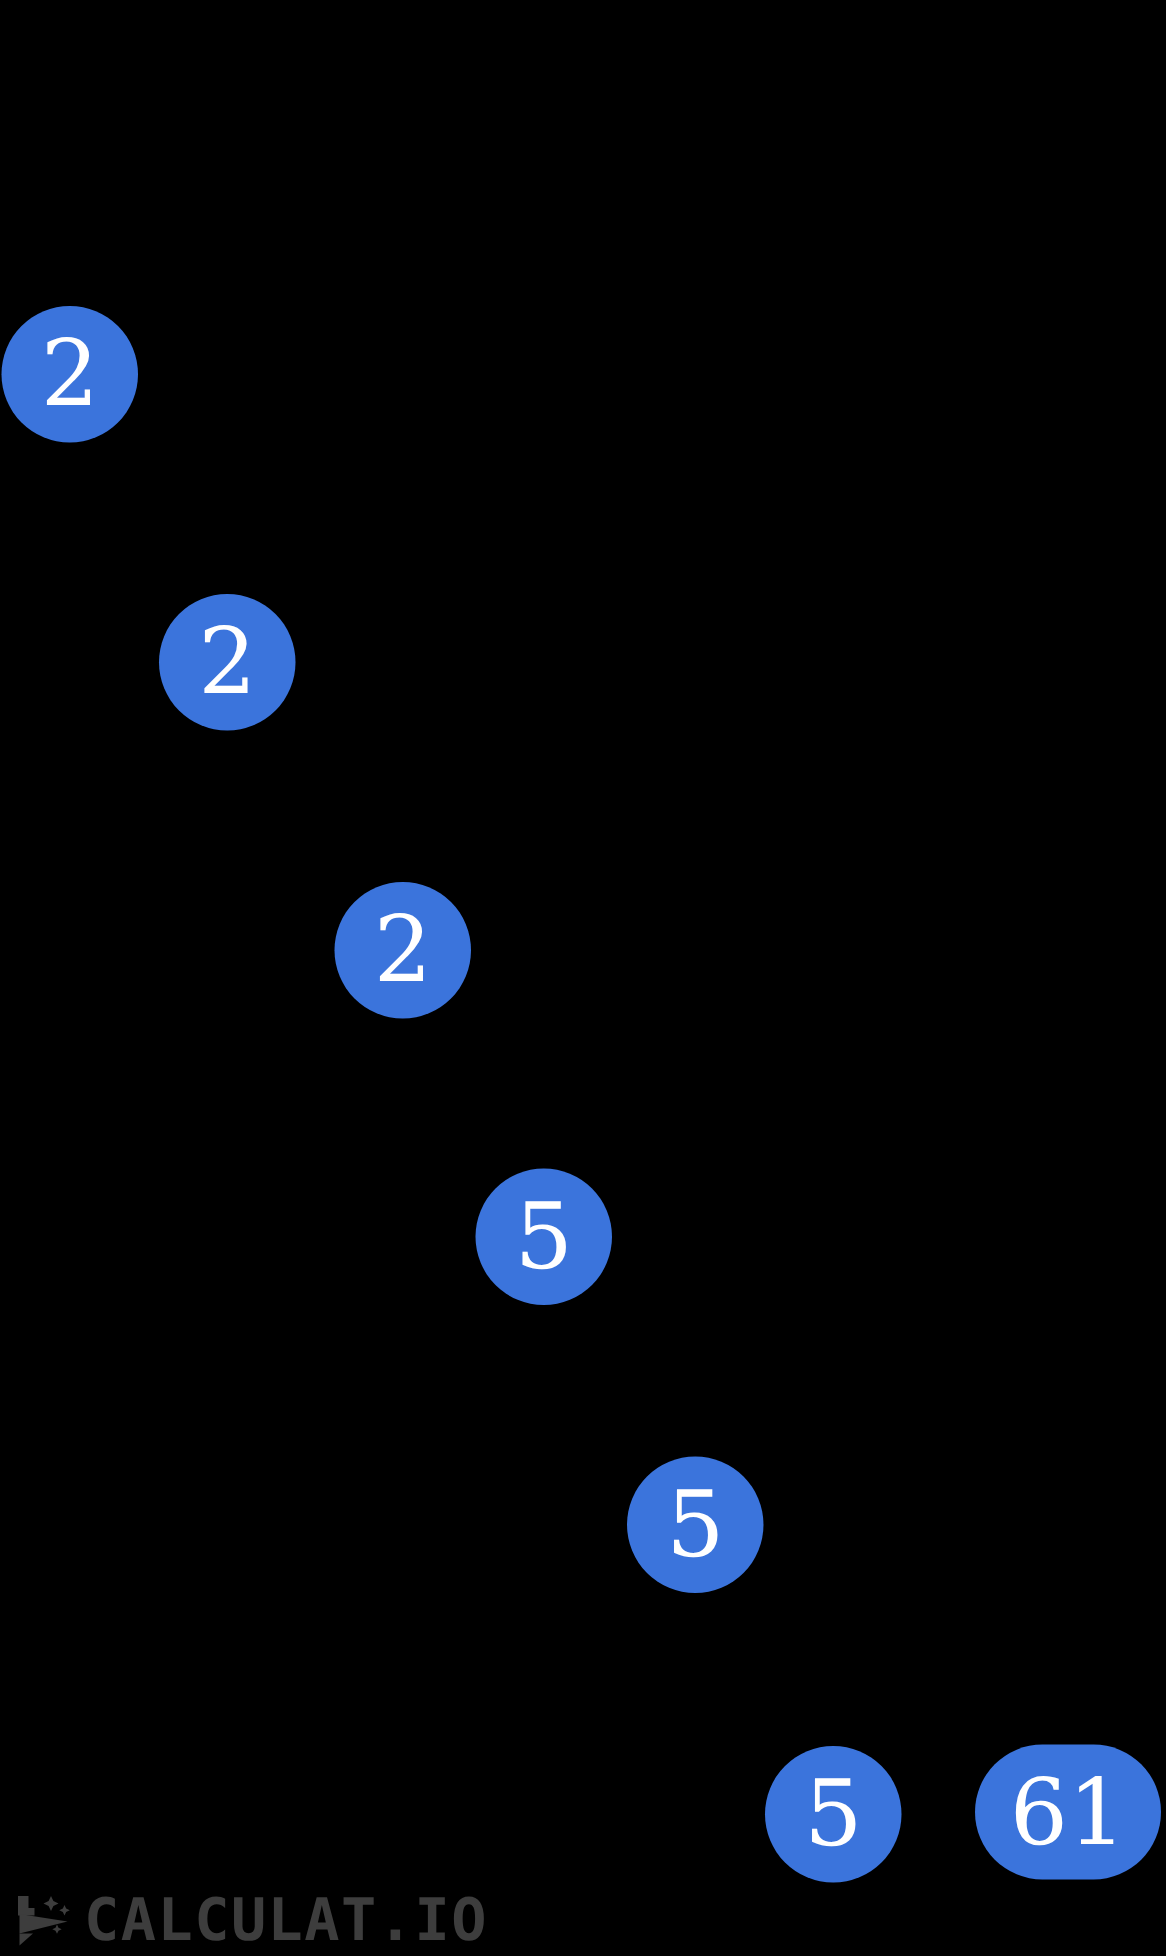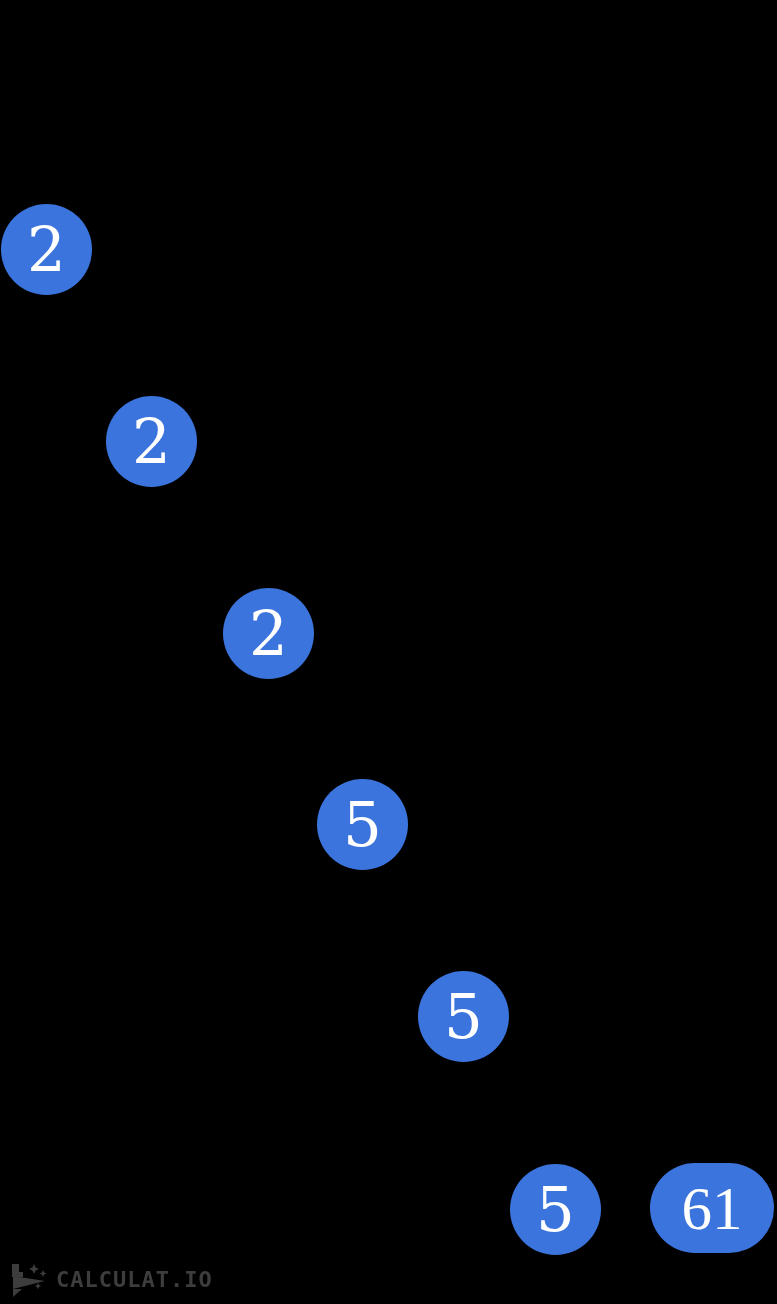--- a/index.html
+++ b/index.html
@@ -33,40 +33,40 @@
     width: 124px;
     height: 90px;
     border-radius: 45px;
   }
   .n1 { left: 1px;   top: 204px; }
   .n2 { left: 106px; top: 396px; }
   .n3 { left: 223px; top: 588px; }
   .n4 { left: 317px; top: 779px; }
   .n5 { left: 418px; top: 971px; }
   .n6 { left: 510px; top: 1164px; }
-  .n7 { left: 650px; top: 1163px; font-family: Liberation Serif, serif; }
+  .n7 { left: 650px; top: 1163px; }
 
   .watermark {
     position: absolute;
     left: 6px;
     top: 1260px;
     height: 40px;
     display: flex;
     align-items: center;
     gap: 8px;
     color: var(--watermark-text, #3d3d3d);
   }
   .watermark-icon {
     display: block;
     flex: 0 0 auto;
   }
   .watermark-text {
     font-family: "DejaVu Sans Mono", monospace;
     font-weight: bold;
-    font-size: 22px;
+    font-size: 39px;
     letter-spacing: 1px;
     line-height: 1;
     white-space: nowrap;
   }
 </style>
 </head>
 <body>
 
 <div class="canvas">
 

